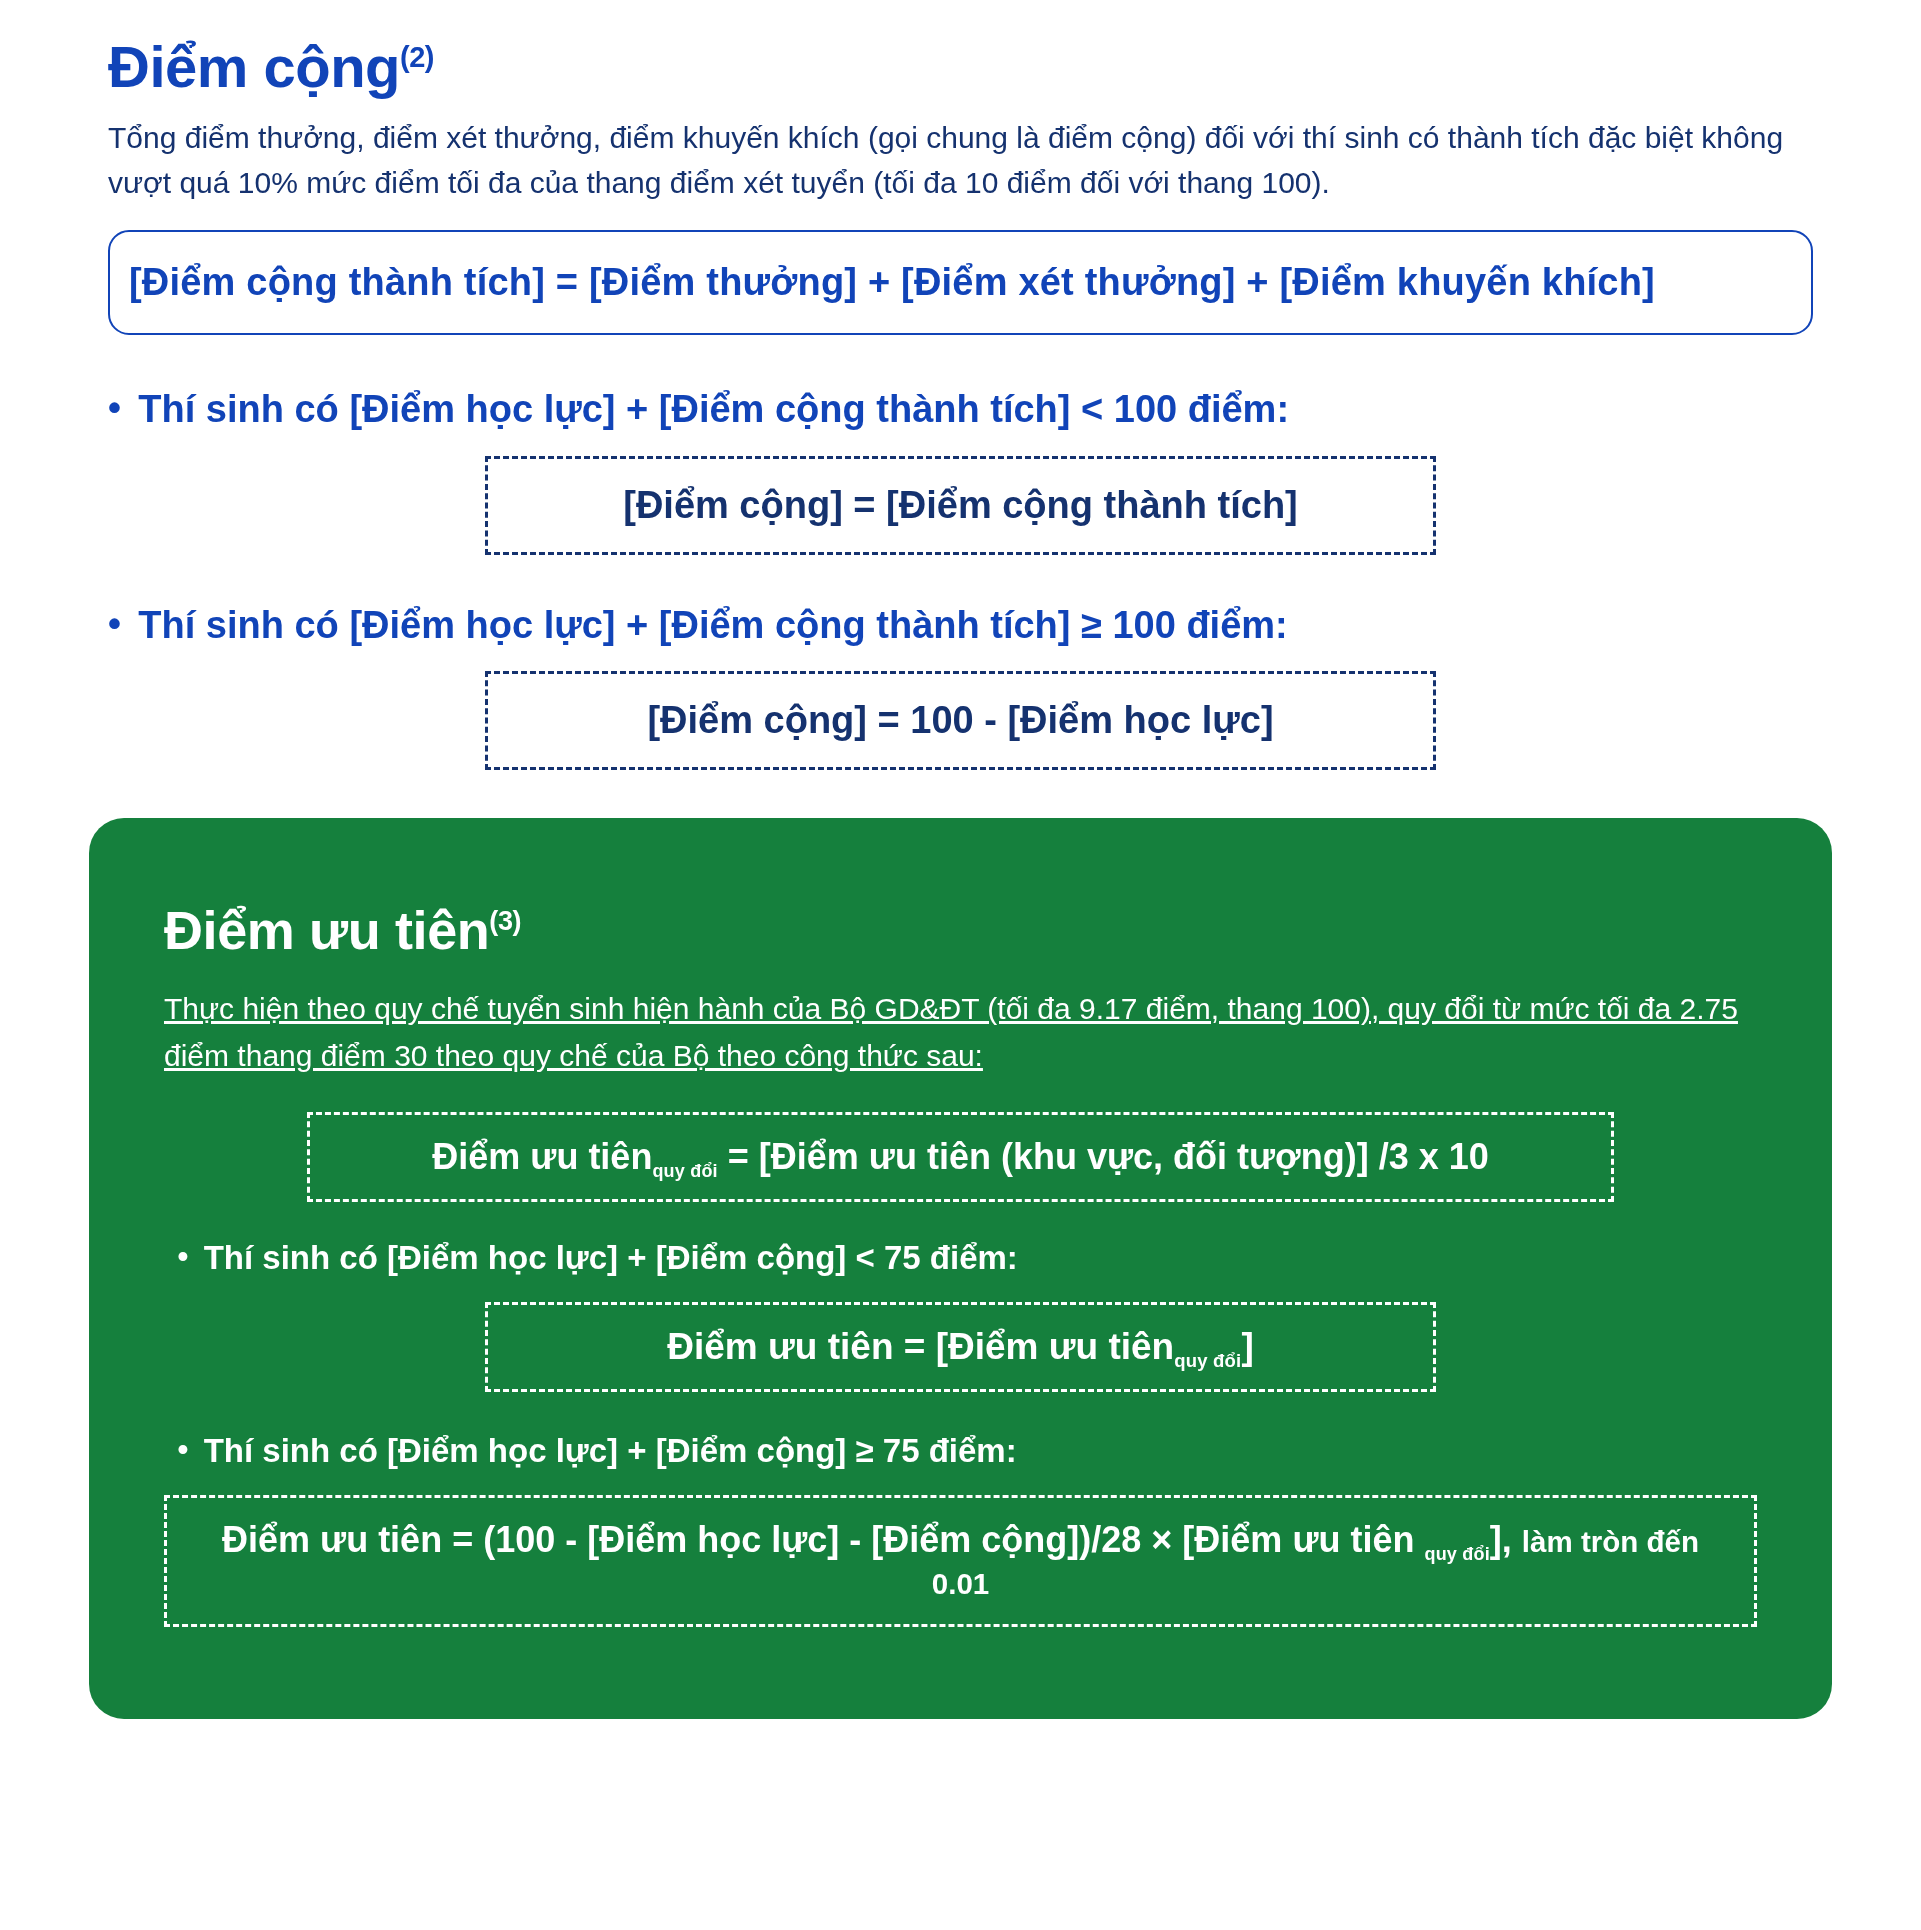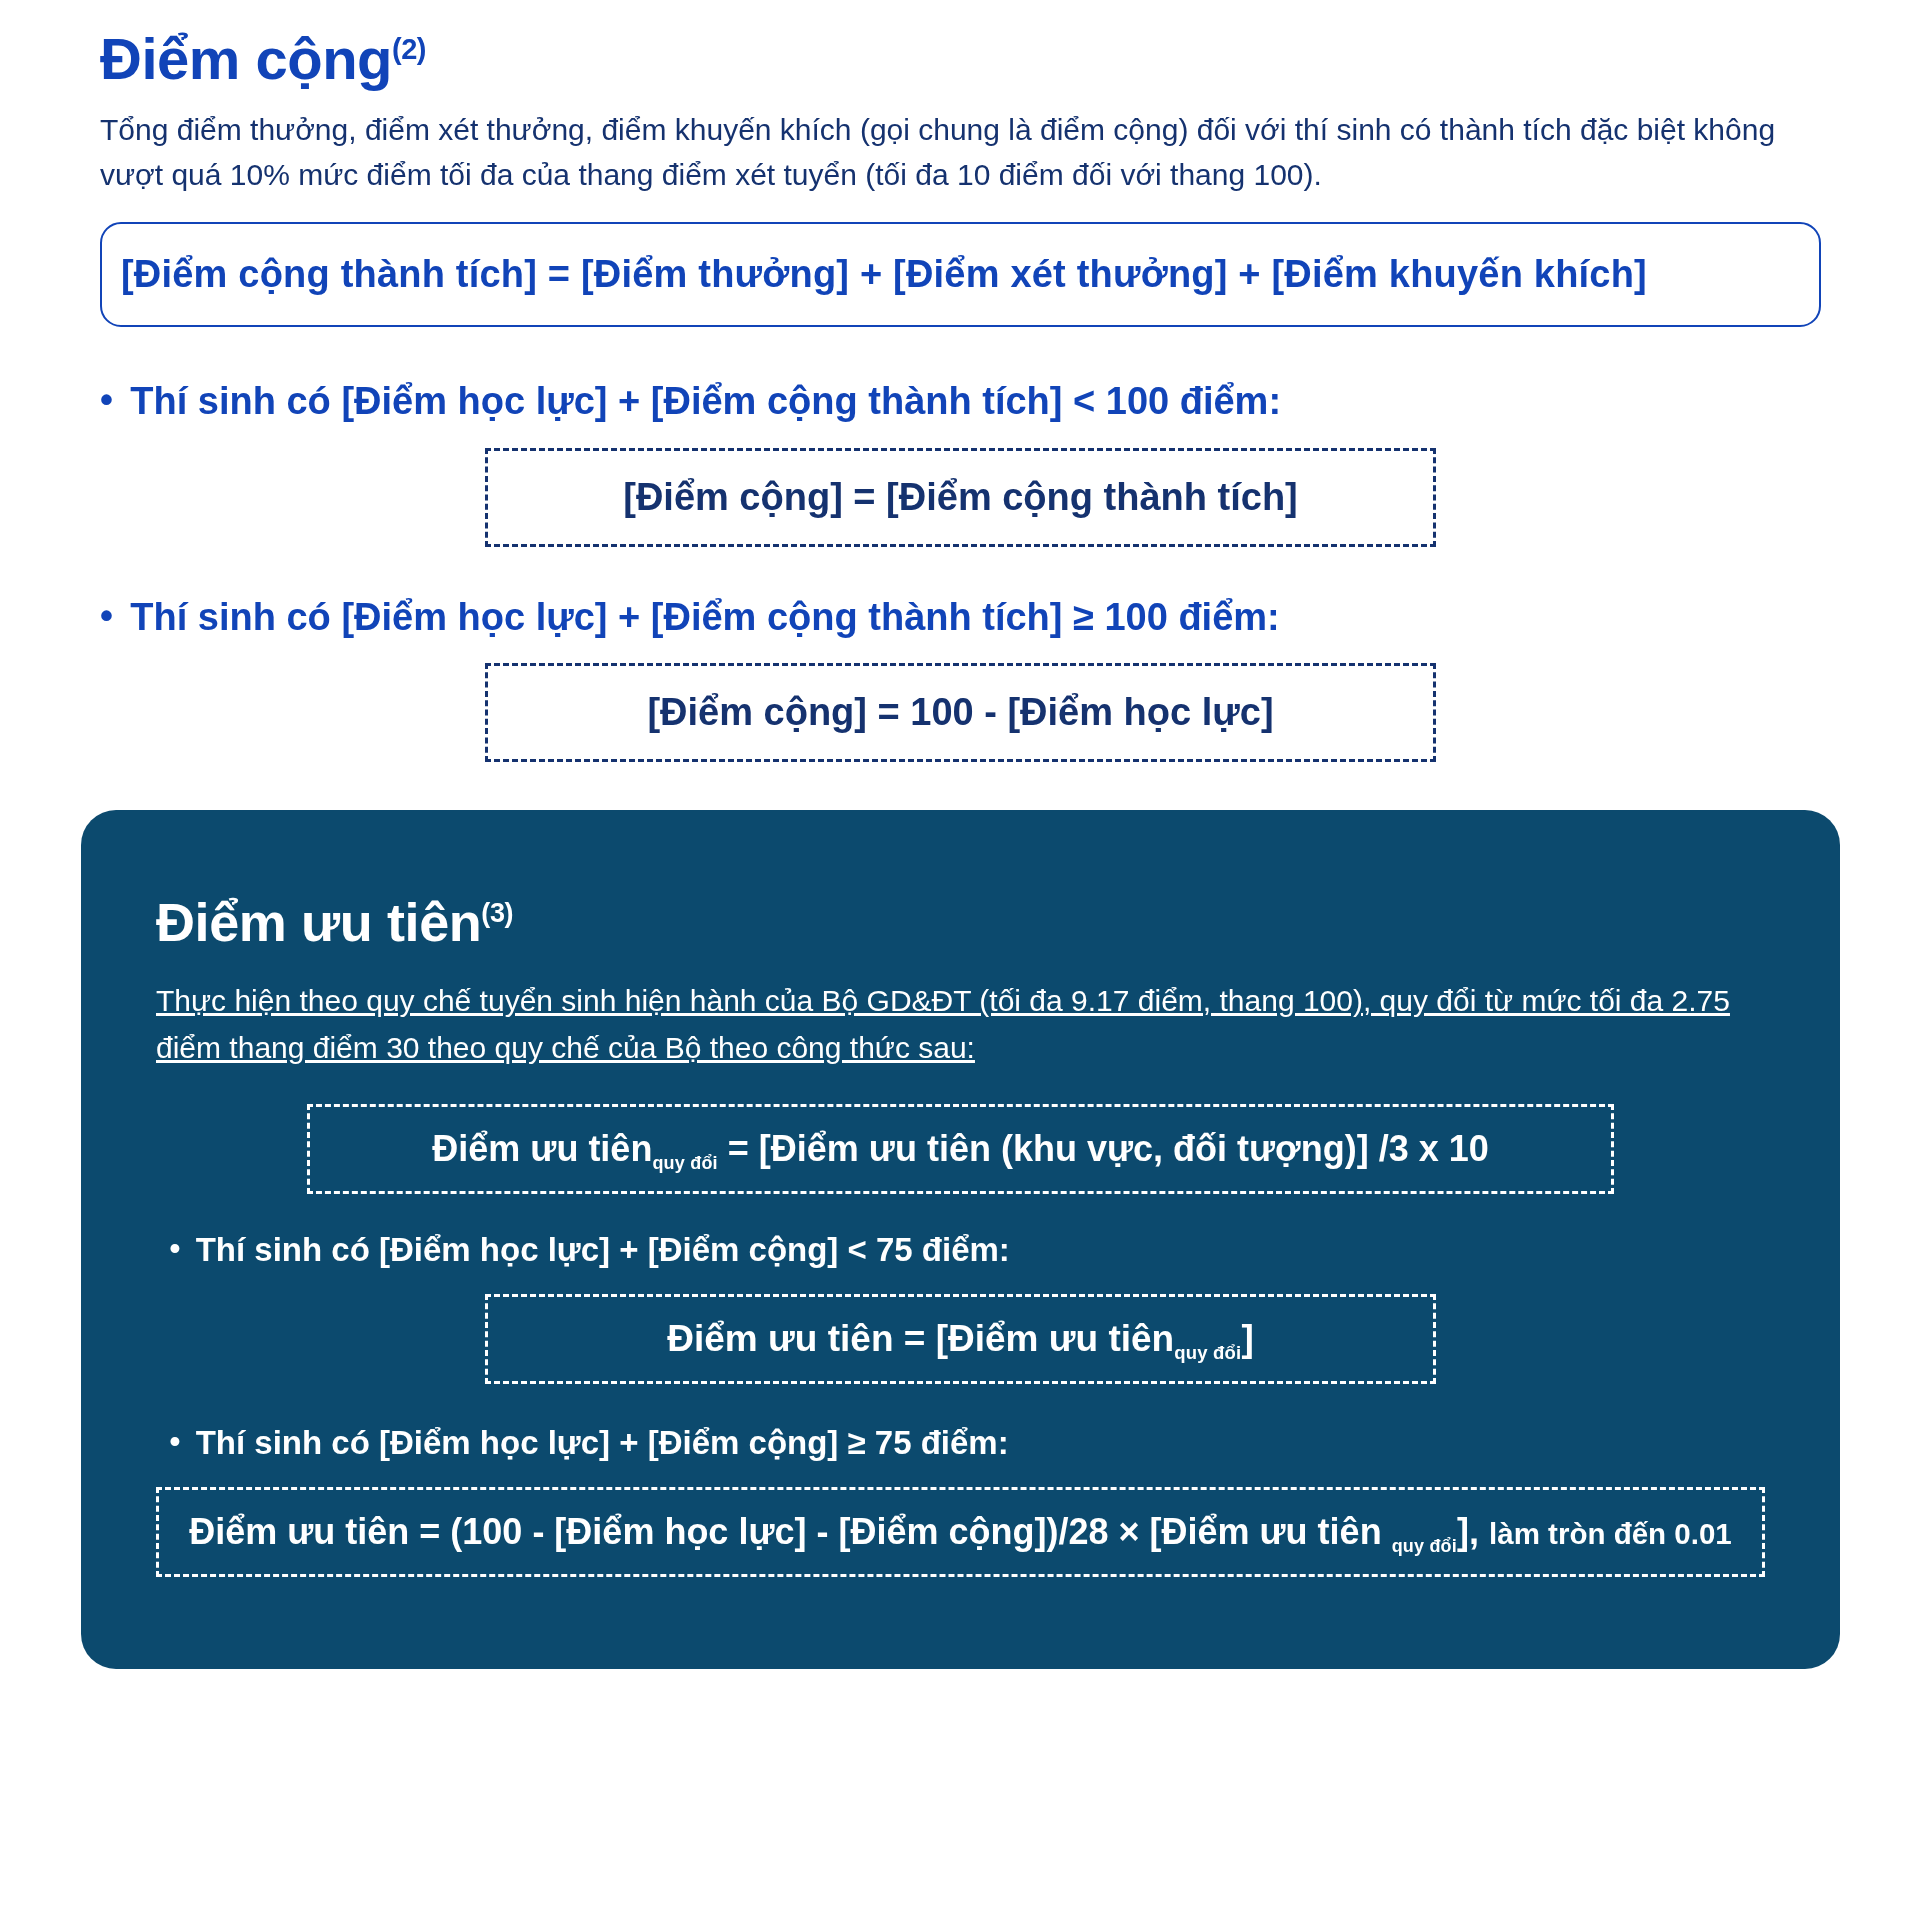--- a/index.html
+++ b/index.html
@@ -12,21 +12,21 @@
     min-height: 1931px;
     font-family: "Liberation Sans", sans-serif;
     color: #123fa8;
     -webkit-font-smoothing: antialiased;
   }
   .page {
     position: relative;
     width: 1921px;
     min-height: 1931px;
     box-sizing: border-box;
-    padding: 8px;
+    padding: 16px;
     overflow: hidden;
   }
 
   
   .sec-white {
     padding: 21px 92px 0 92px;
     box-sizing: border-box;
   }
   h1.title {
     font-size: 58px;
@@ -83,21 +83,21 @@
     font-size: 38px;
     font-weight: bold;
     color: #15326f;
     margin: 23px auto 48px auto;
     width: 951px;
     box-sizing: border-box;
   }
 
   
   .sec-blue {
-    background: #0c4a6e;
+    background: #15803d;
     border-radius: 35px;
     margin: 29px 73px 38px 73px;
     padding: 81px 75px 92px 75px;
     box-sizing: border-box;
     color: #ffffff;
   }
   .sec-blue h2 {
     font-size: 54px;
     font-weight: bold;
     margin: 0 0 25px 0;

